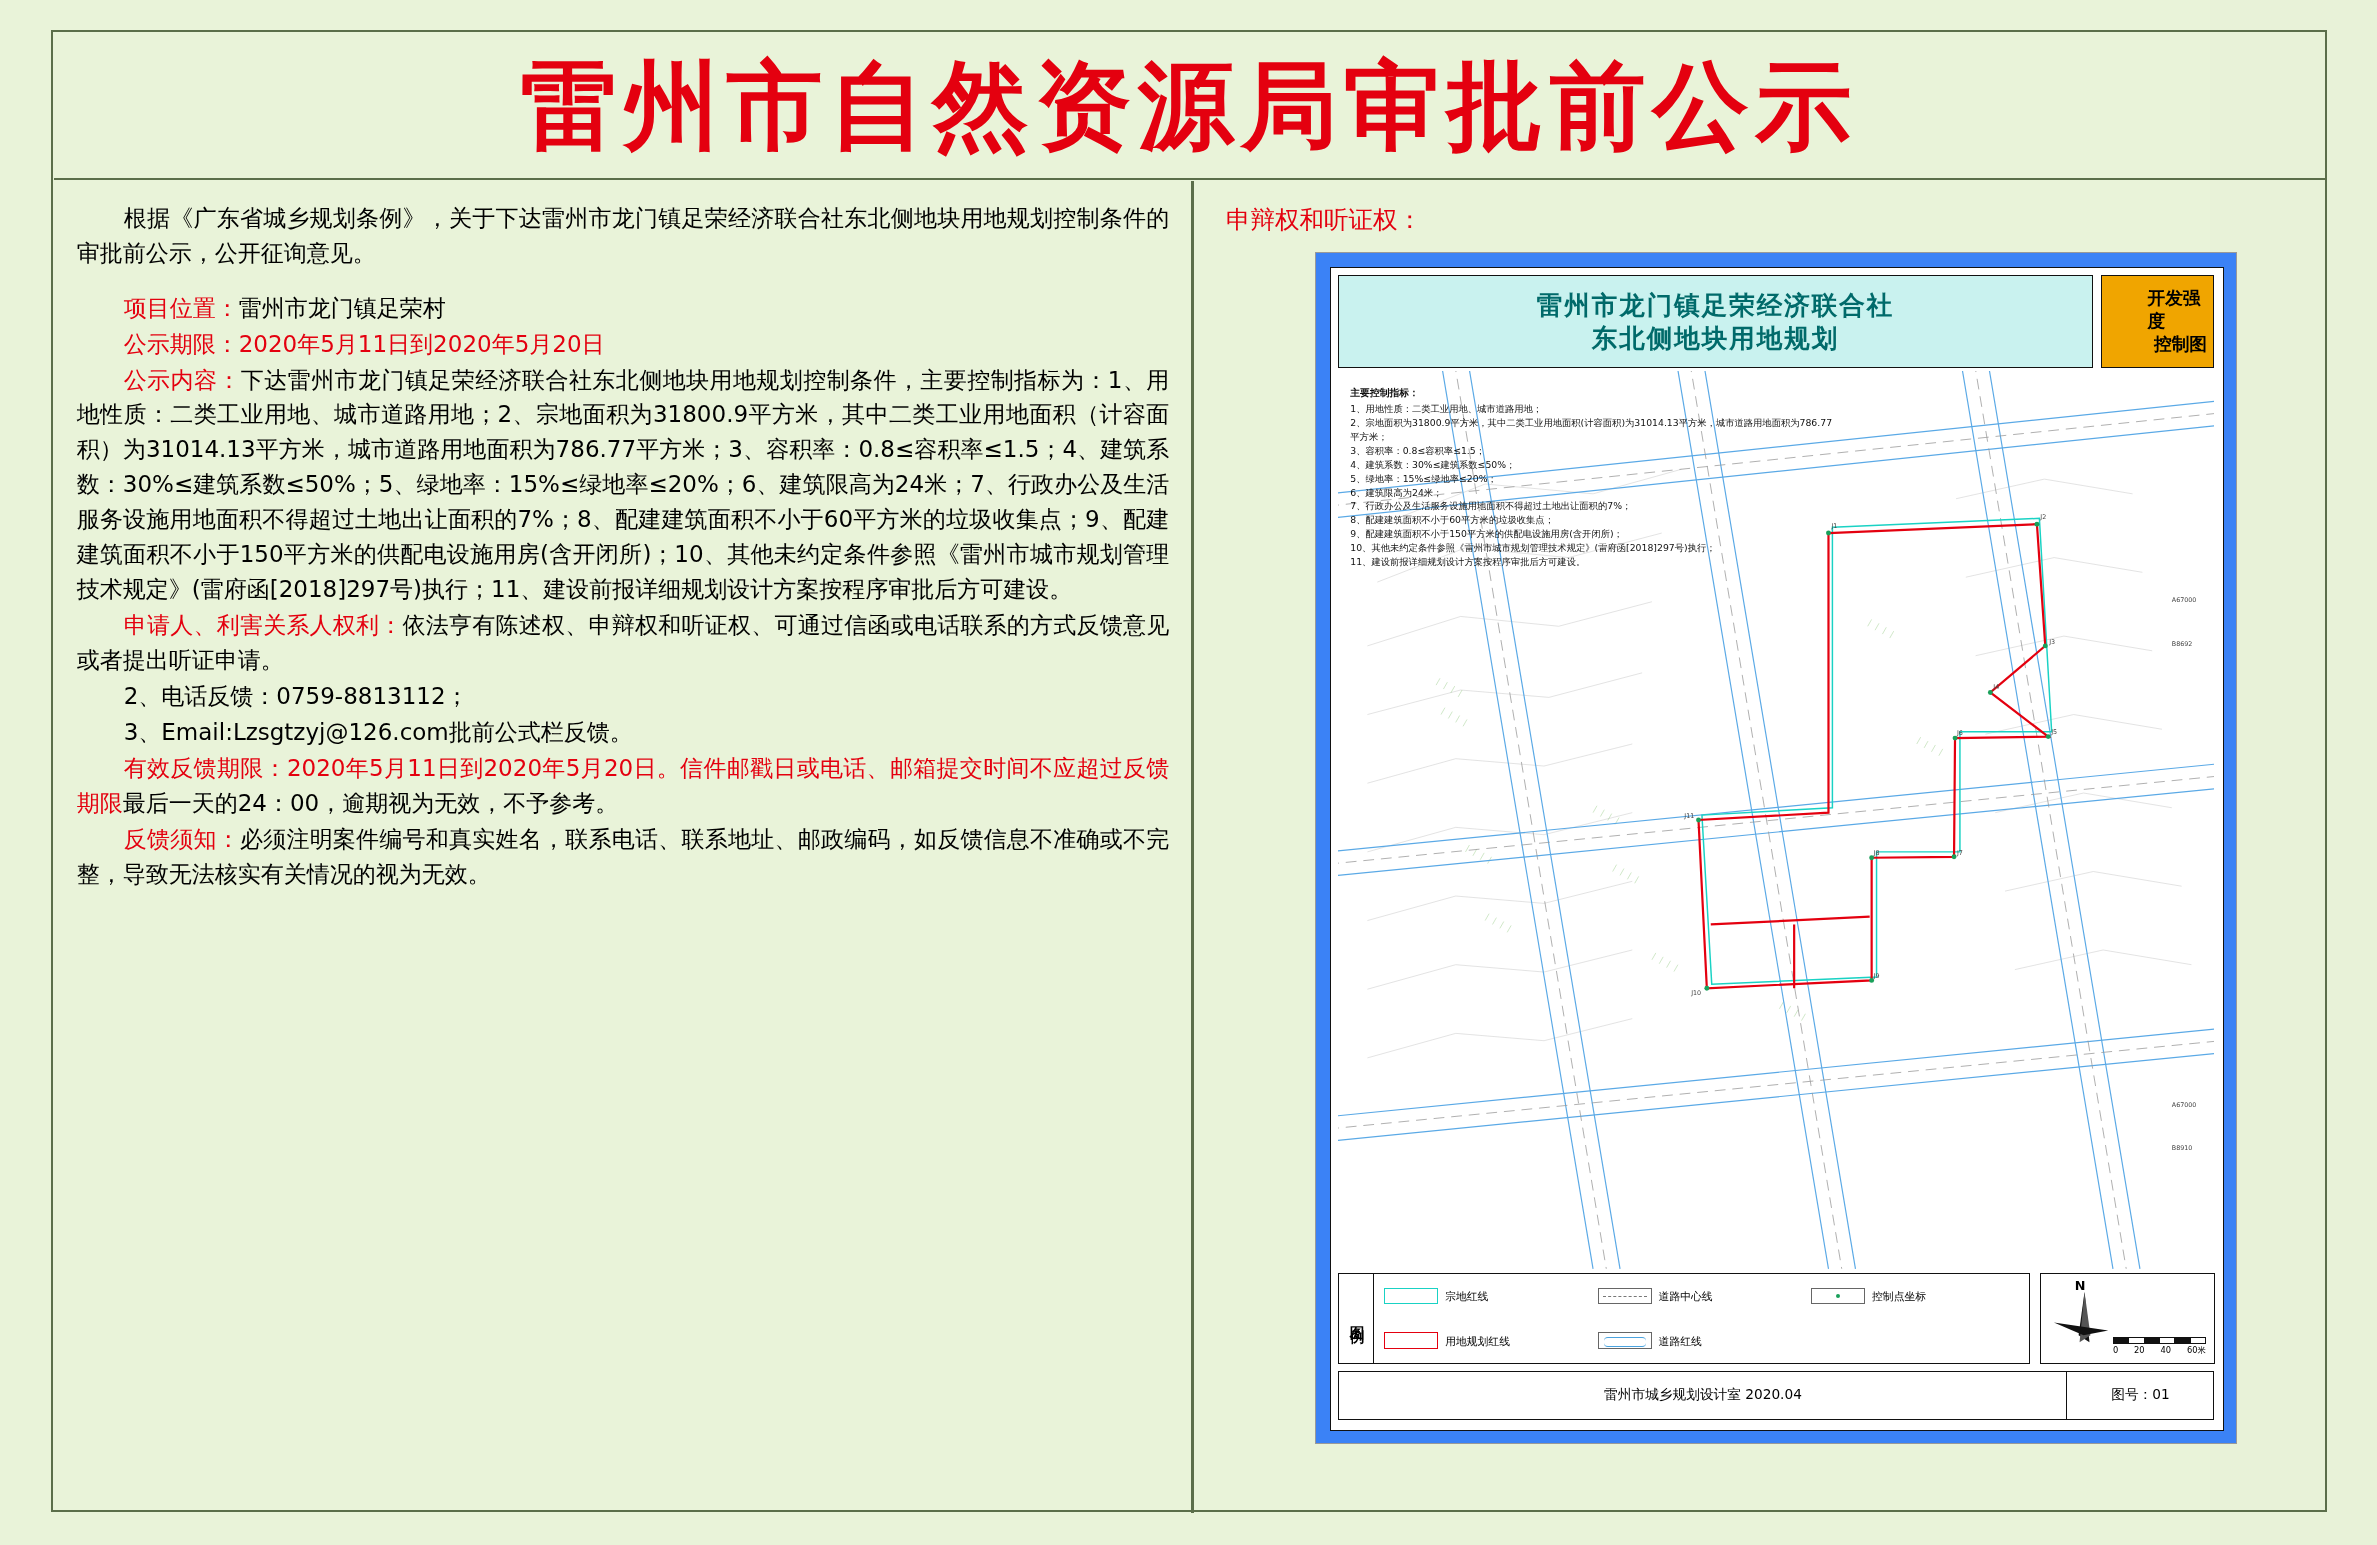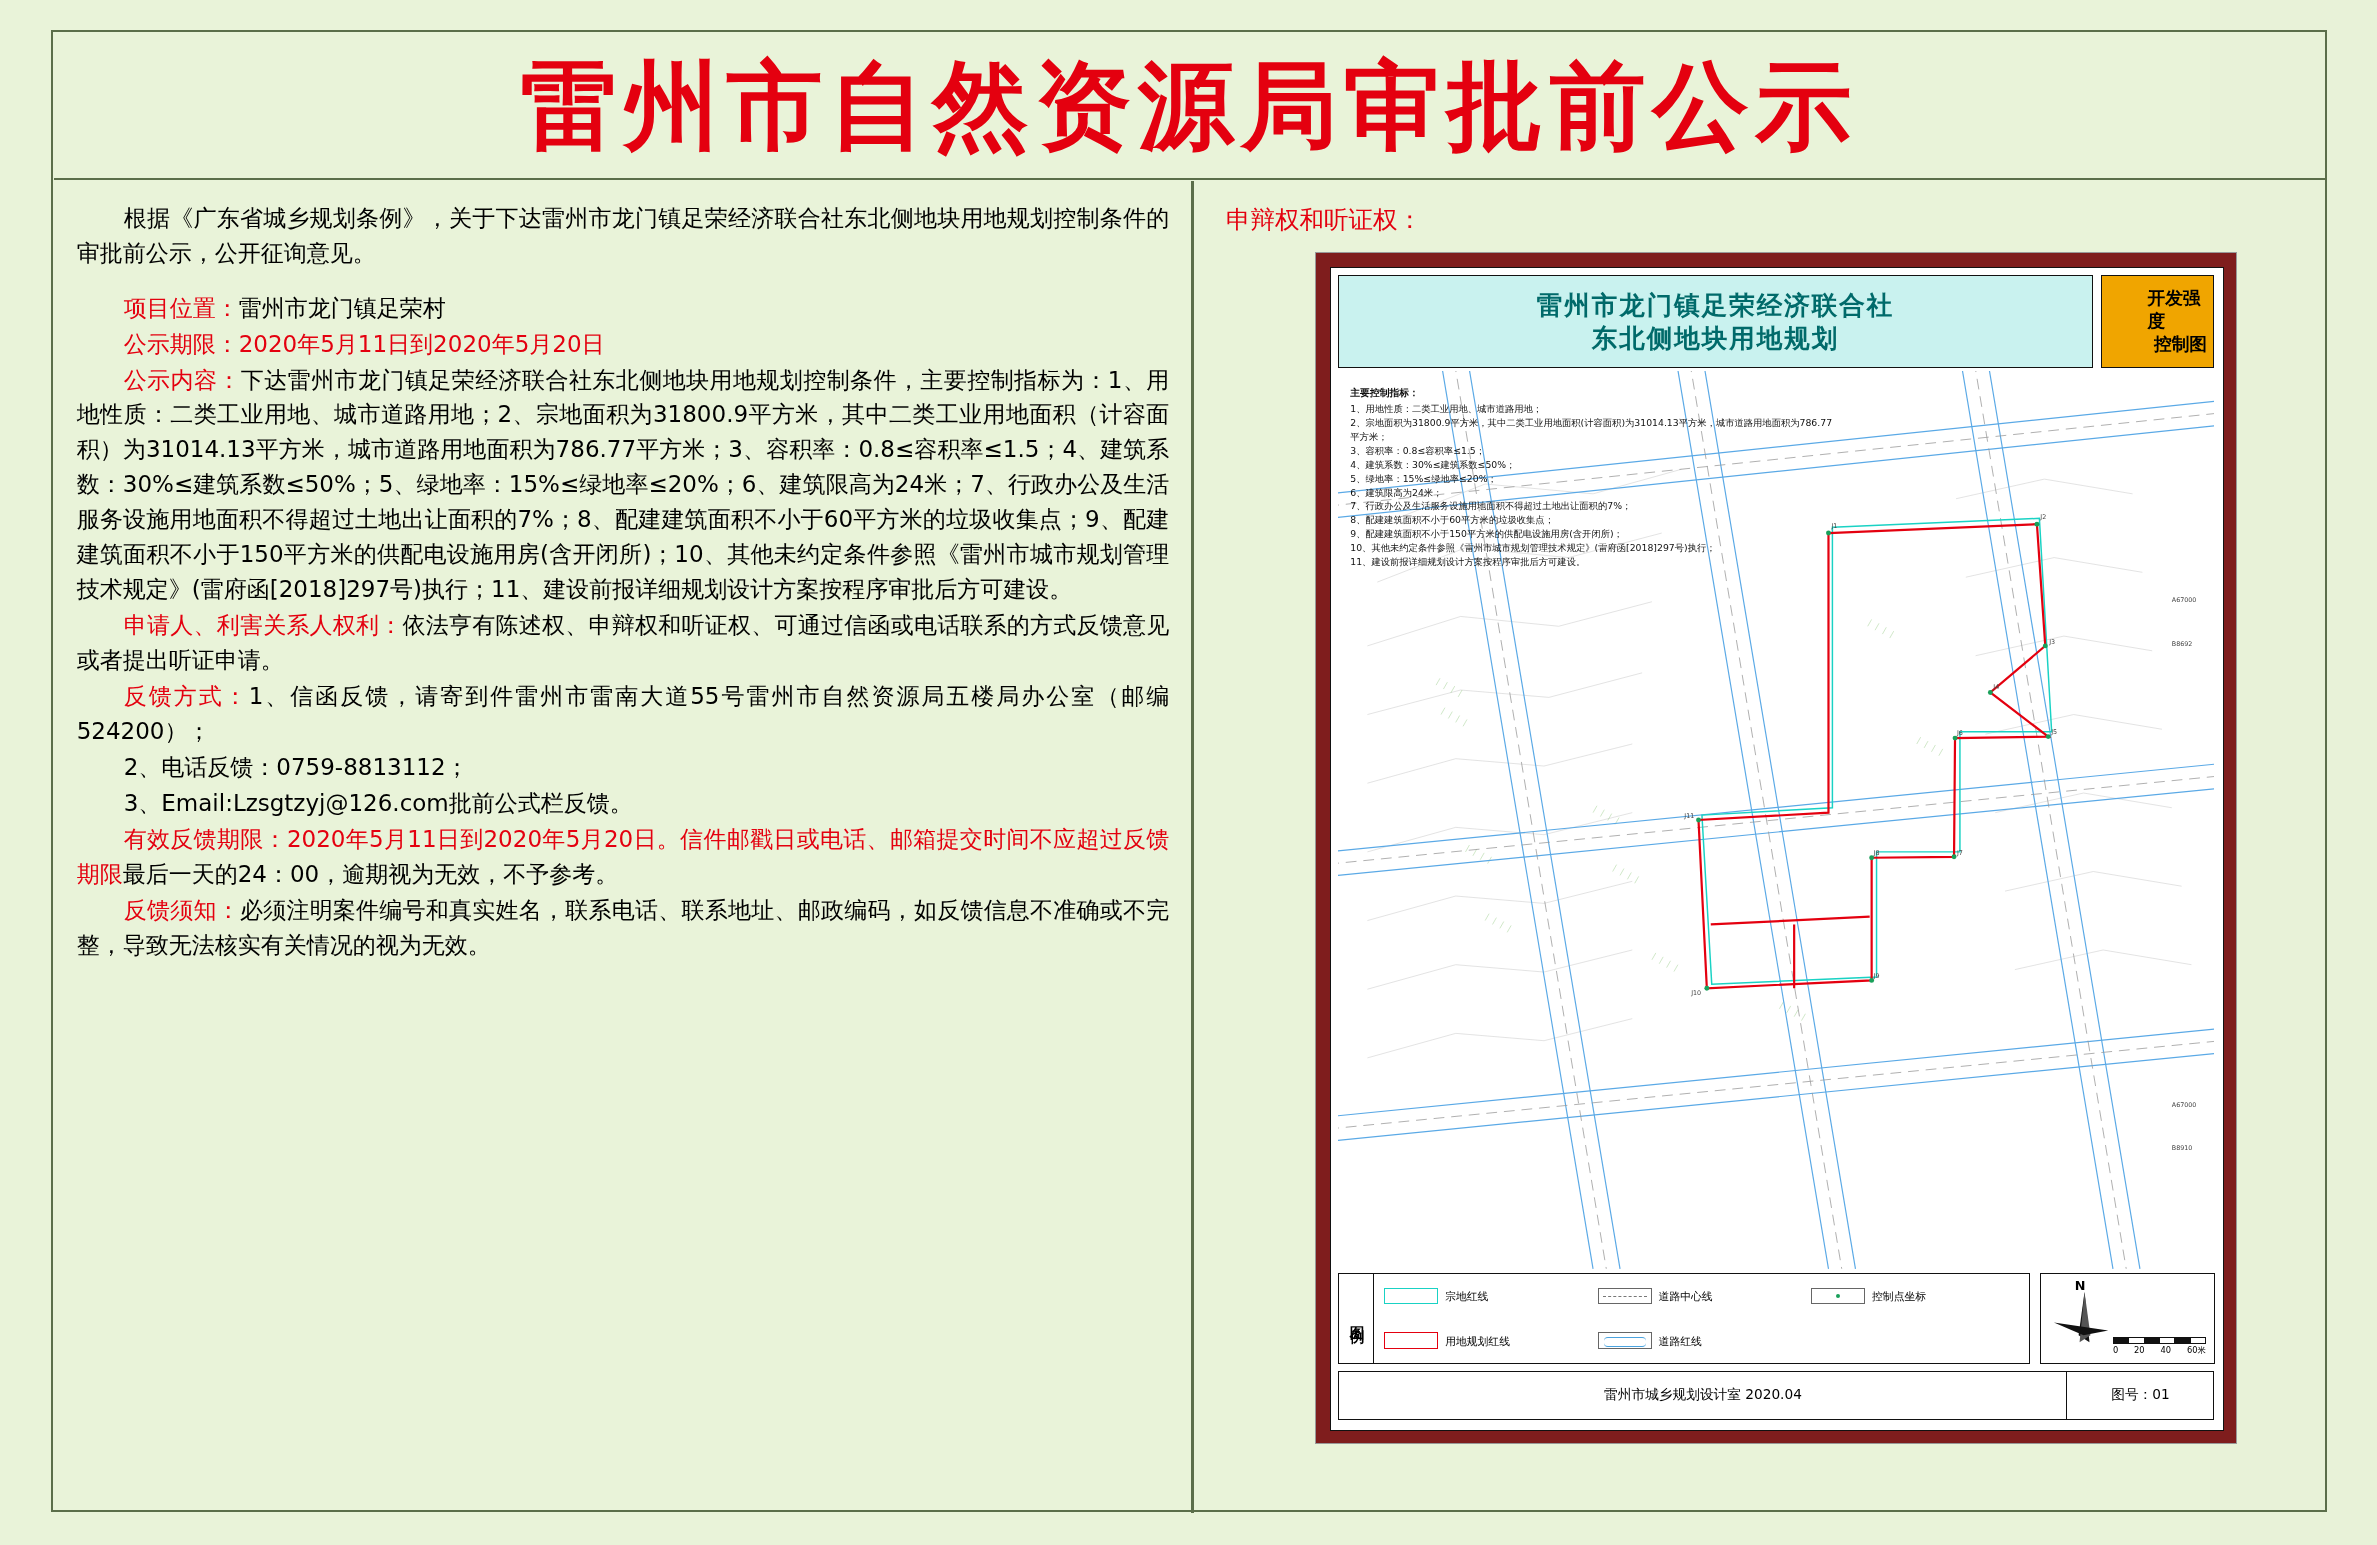--- a/index.html
+++ b/index.html
@@ -111,21 +111,21 @@
     font-size: 24.5px;
     color: #e4000f;
     font-family: "DejaVu Sans", "Liberation Sans", sans-serif;
   }
   .plan-sheet {
     position: absolute;
     left: 118px;
     top: 66px;
     width: 922px;
     height: 1192px;
-    background: #7f1d1d;
+    background: #3b82f6;
     border: 1px solid #999;
     box-sizing: border-box;
   }
   .sheet-inner {
     position: absolute;
     left: 13.7px;
     top: 13.7px;
     width: 894px;
     height: 1164px;
     border: 1.5px solid #111;
@@ -340,23 +340,20 @@
     </div>
 
     <div class="body-text para">
       <span class="red">公示内容：</span><span class="blk">下达雷州市龙门镇足荣经济联合社东北侧地块用地规划控制条件，主要控制指标为：1、用地性质：二类工业用地、城市道路用地；2、宗地面积为31800.9平方米，其中二类工业用地面积（计容面积）为31014.13平方米，城市道路用地面积为786.77平方米；3、容积率：0.8≤容积率≤1.5；4、建筑系数：30%≤建筑系数≤50%；5、绿地率：15%≤绿地率≤20%；6、建筑限高为24米；7、行政办公及生活服务设施用地面积不得超过土地出让面积的7%；8、配建建筑面积不小于60平方米的垃圾收集点；9、配建建筑面积不小于150平方米的供配电设施用房(含开闭所)；10、其他未约定条件参照《雷州市城市规划管理技术规定》(雷府函[2018]297号)执行；11、建设前报详细规划设计方案按程序审批后方可建设。</span>
     </div>
 
     <div class="body-text para">
       <span class="red">申请人、利害关系人权利：</span><span class="blk">依法亨有陈述权、申辩权和听证权、可通过信函或电话联系的方式反馈意见或者提出听证申请。</span>
     </div>
 
-    <div class="body-text para">
-      <span class="red">反馈方式：</span><span class="blk">1、信函反馈，请寄到件雷州市雷南大道55号雷州市自然资源局五楼局办公室（邮编524200）；</span>
-    </div>
 
     <div class="body-text para">
       <span class="blk">2、电话反馈：0759-8813112；</span>
     </div>
 
     <div class="body-text para">
       <span class="blk">3、Email:Lzsgtzyj@126.com批前公式栏反馈。</span>
     </div>
 
     <div class="body-text para">

